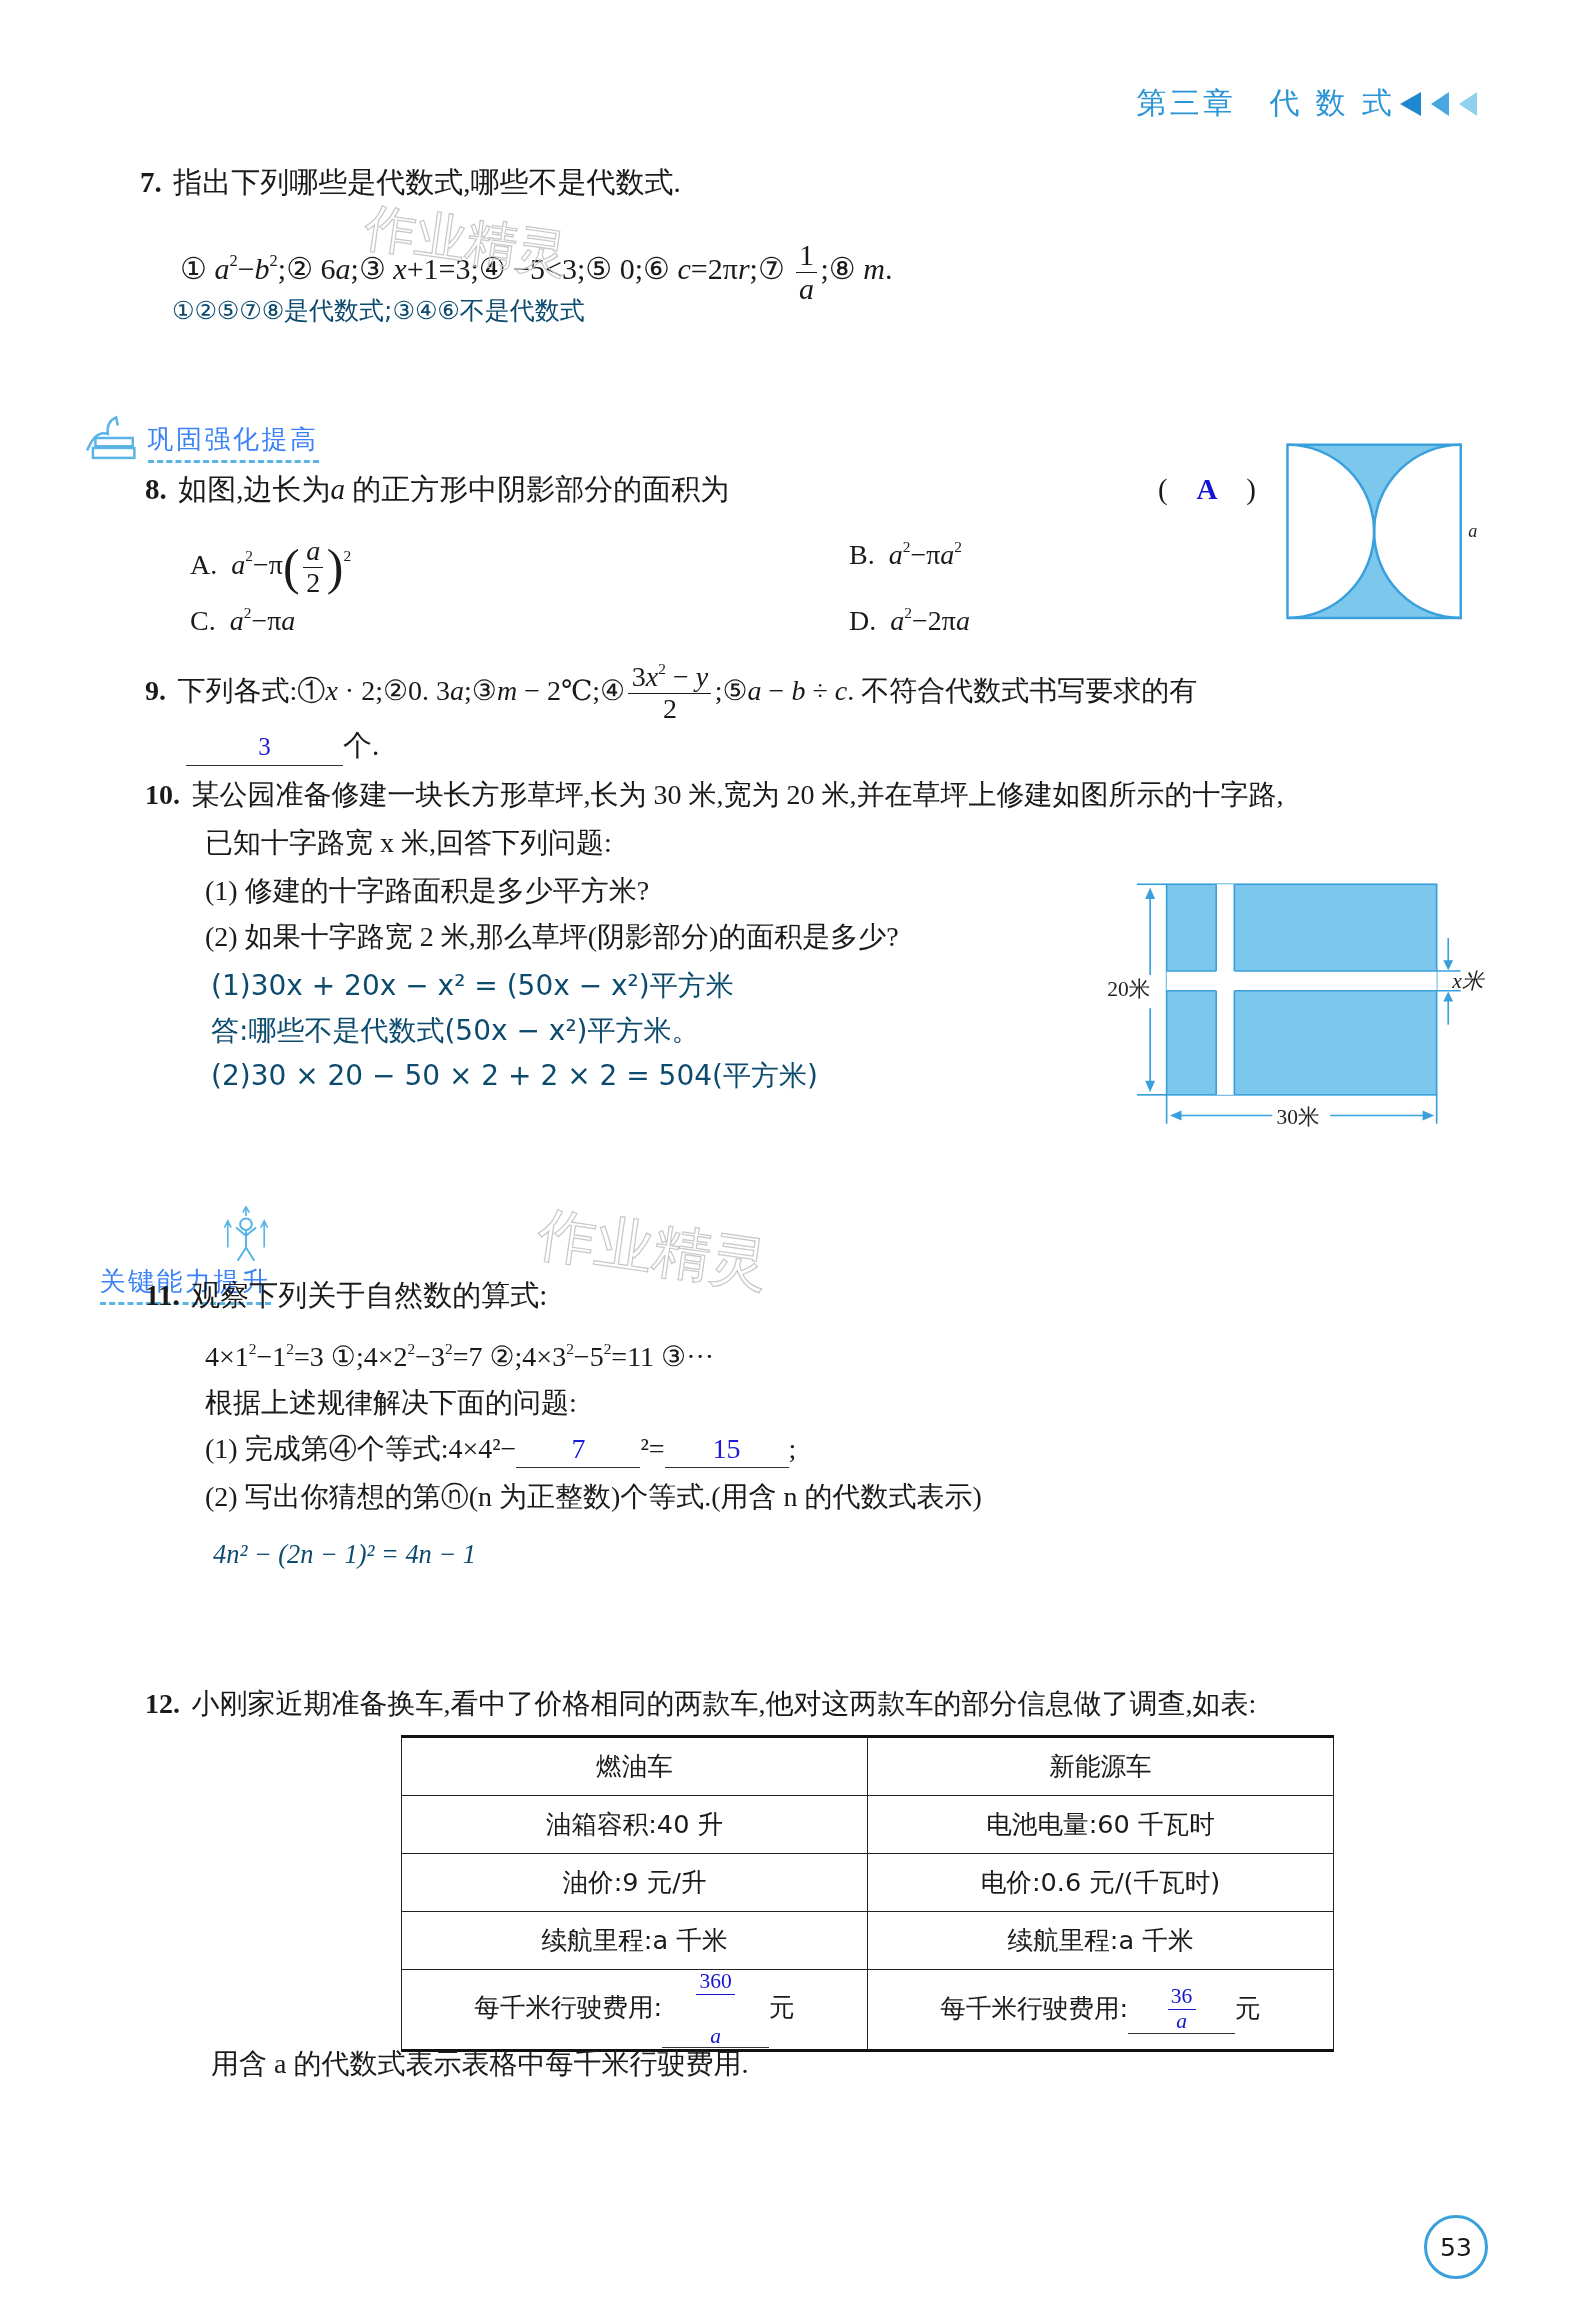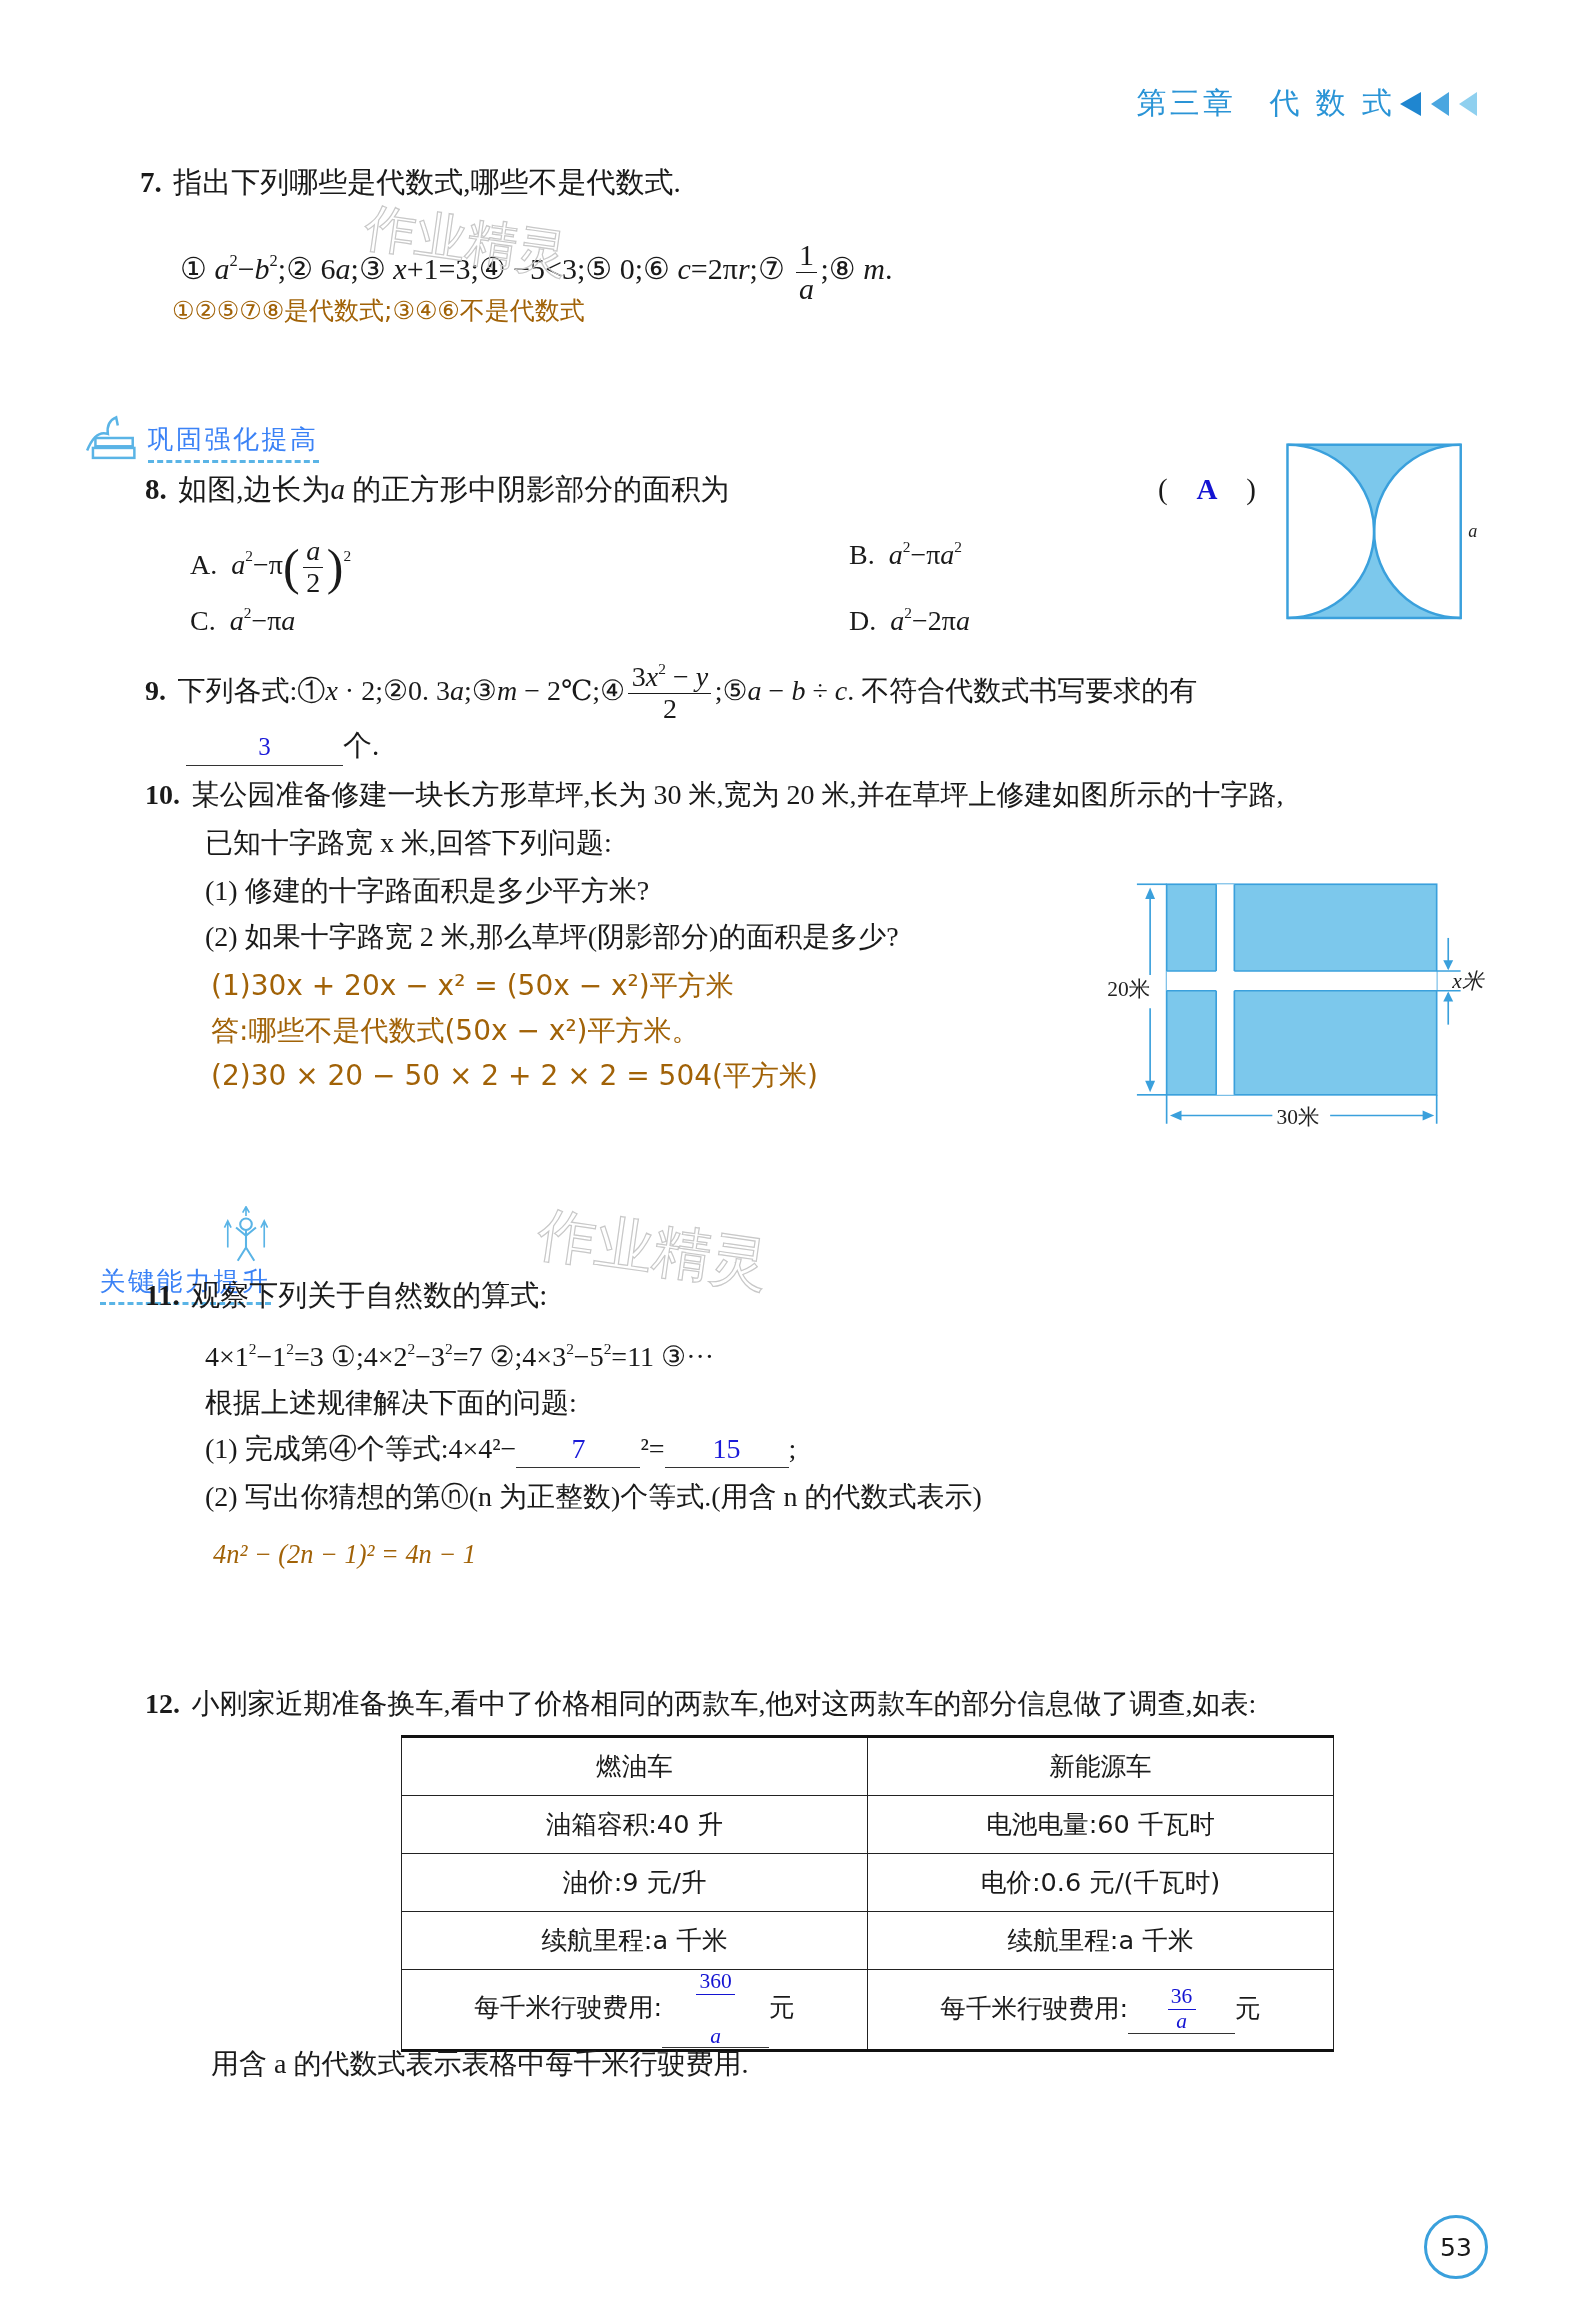--- a/index.html
+++ b/index.html
@@ -4,21 +4,21 @@
 <style>
   html, body { margin:0; padding:0; background:#ffffff; }
   body { width:1593px; height:2319px; position:relative; overflow:hidden;
          font-family:"Liberation Serif","DejaVu Serif",serif; color:#1a1a1a; }
   .abs { position:absolute; }
   .hdr { right:116px; top:83px; font-family:"DejaVu Sans",sans-serif; font-size:30px; color:#2a94d6; letter-spacing:3.3px; display:flex; align-items:center; }
   .hdr .tri { display:inline-block; width:0; height:0; border-top:12.4px solid transparent; border-bottom:12.4px solid transparent; margin-left:5px; }
   .q { font-size:29px; line-height:36px; white-space:nowrap; }
   .qn { font-weight:bold; font-family:"Liberation Serif",serif; margin-right:11.6px; }
   .blue { color:#1414d2; }
-  .ans { font-family:"DejaVu Sans",sans-serif; font-size:27px; color:#a16207; }
+  .ans { font-family:"DejaVu Sans",sans-serif; font-size:27px; color:#0c4a6e; }
   i.v { font-style:italic; font-family:"Liberation Serif",serif; }
   sup { font-size:0.55em; vertical-align:0.8em; line-height:0; }
   .frac { display:inline-flex; flex-direction:column; align-items:center; vertical-align:middle; line-height:1; margin:0 3.3px; }
   .frac .num { border-bottom:1.7px solid currentColor; padding:0 3.3px 1.7px; }
   .frac .den { padding-top:1.7px; }
   .sec { display:flex; align-items:flex-end; }
   .sec .title { font-family:"DejaVu Sans",sans-serif; font-size:26px; color:#3b82f6; padding-bottom:3.3px; border-bottom:3.3px dashed #5ab4e6; letter-spacing:2.5px; margin-left:6.6px; }
   .blank { display:inline-block; border-bottom:1.7px solid #333; text-align:center; color:#1a1ad8; }
   table.cars { border-collapse:collapse; font-size:27px; }
   table.cars td { border:1.7px solid #222; text-align:center; height:55px; width:463px; font-family:"DejaVu Sans",sans-serif; font-size:25.6px; }

